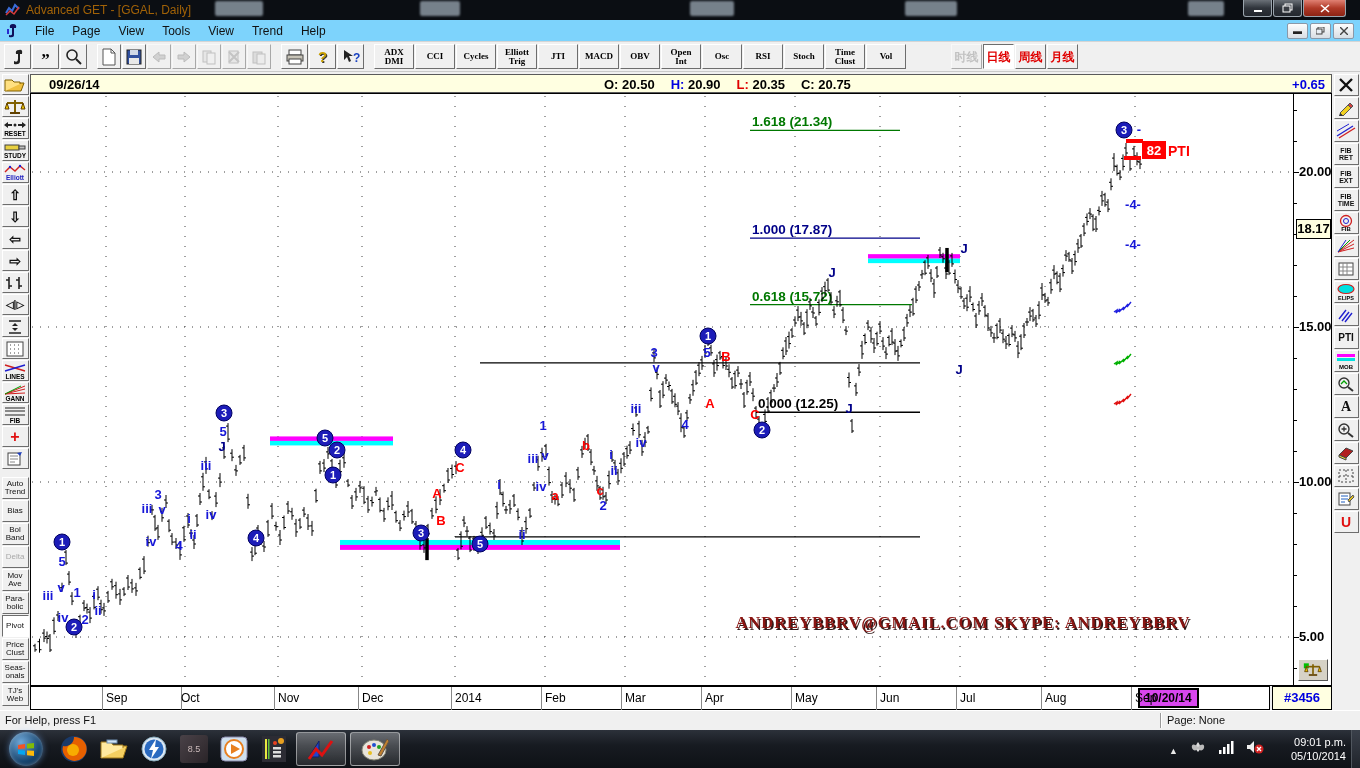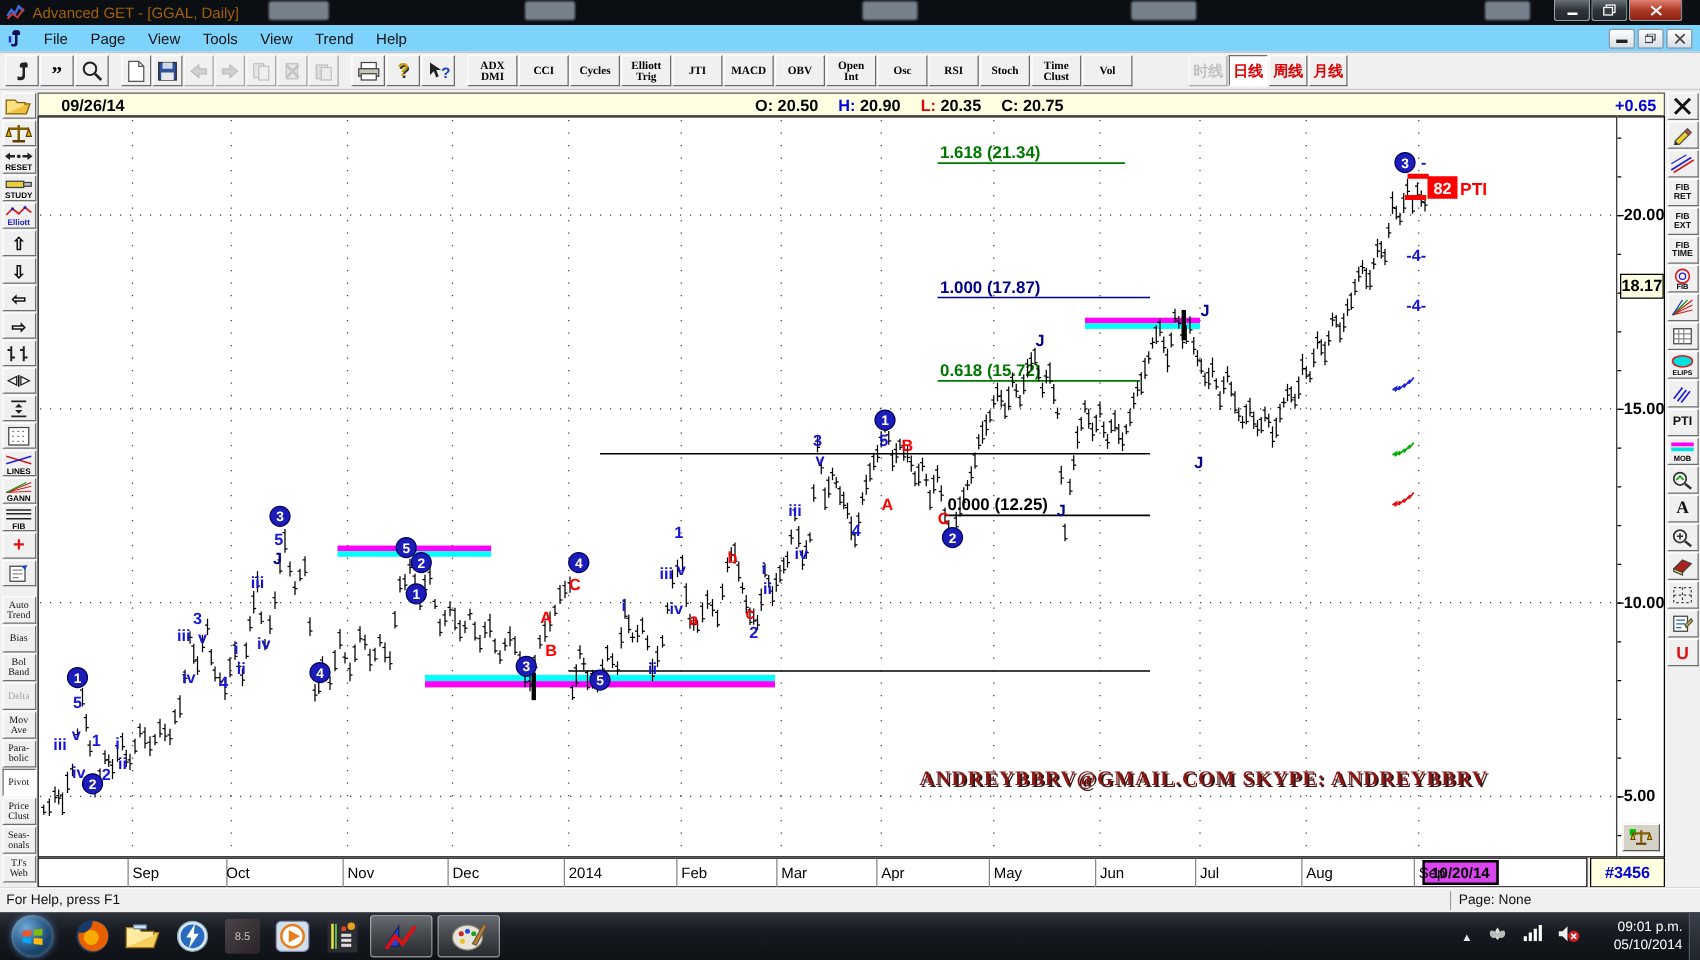--- a/index.html
+++ b/index.html
@@ -38,21 +38,21 @@
   .tbtn.dis{color:#a0a0a0;filter:grayscale(1) opacity(.55);}
 
   
   .workspace{position:absolute;left:0;top:72px;width:1360px;height:638px;background:#f0f0f0;}
   .lsb{position:absolute;left:0;top:0;width:30px;height:638px;display:flex;flex-direction:column;align-items:center;padding-top:2px;}
   .rsb{position:absolute;left:1332px;top:0;width:28px;height:638px;display:flex;flex-direction:column;align-items:center;padding-top:2px;}
   .sbtn{width:27px;height:21px;background:#f0f0f0;border:1px solid;border-color:#ffffff #6d6d6d #6d6d6d #ffffff;margin-bottom:1px;display:flex;flex-direction:column;align-items:center;justify-content:center;overflow:hidden;font-size:6.5px;font-weight:bold;line-height:1;color:#111;}
   .rsb .sbtn{width:25px;height:22px;}
   .sbtn .lbl2{font-size:7px;font-weight:bold;text-align:center;line-height:1.05;}
   .sbtn.studybtn{height:22px;font-size:8px;}
-  .sbtn.studybtn .lbl2{font-size:8px;font-weight:normal;font-family:Liberation Serif, serif;}
+  .sbtn.studybtn .lbl2{font-size:8px;font-weight:normal;font-family:Liberation Sans, sans-serif;}
   .sbtn.dis{color:#a8a8a8;}
   .sbtn.act{background:#fff;border-color:#6d6d6d #ffffff #ffffff #6d6d6d;}
   .sbgap{height:8px;}
 
   
   .center{position:absolute;left:30px;top:0;width:1302px;height:638px;}
   .quotebar{position:absolute;left:0;top:2px;width:1302px;height:19px;background:#ffffe1;border:1px solid #5a5a5a;font-size:13px;font-weight:bold;color:#000;}
   .qdate{position:absolute;left:6px;top:2px;margin-left:12px;}
   .qmid{position:absolute;left:573px;top:2px;display:flex;gap:16px;}
   .qchange{position:absolute;right:6px;top:2px;color:#0000e0;}

